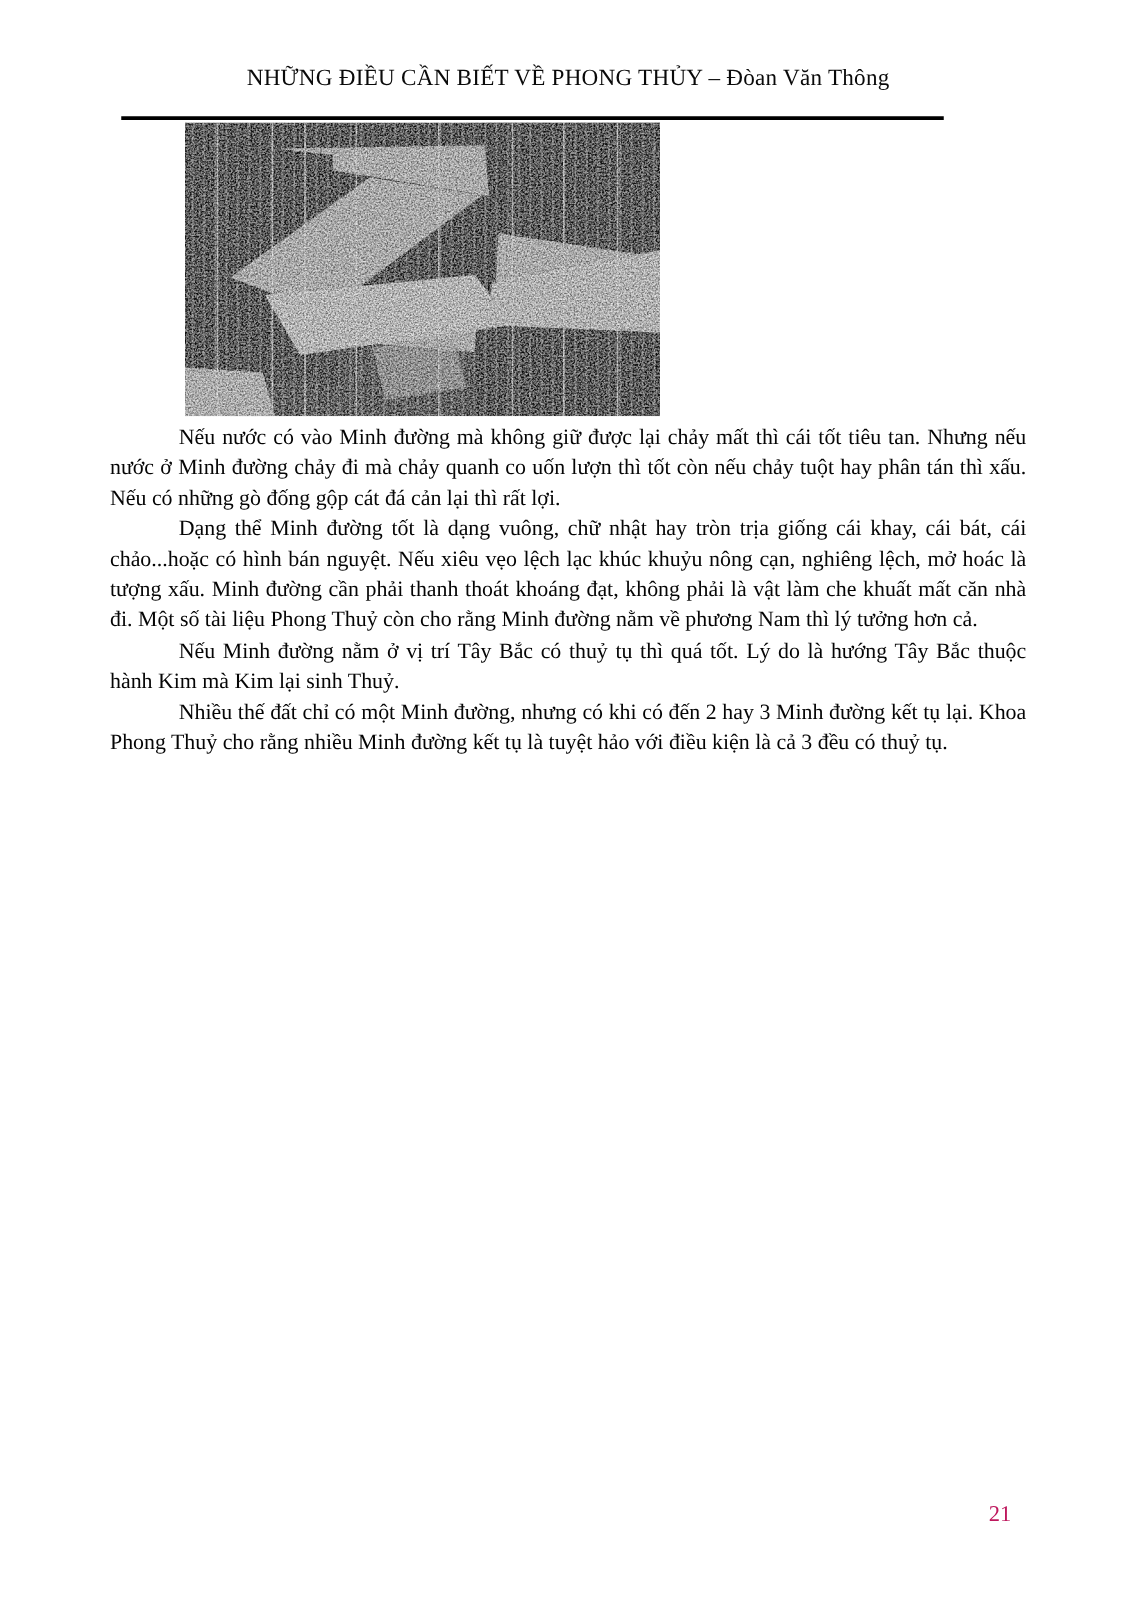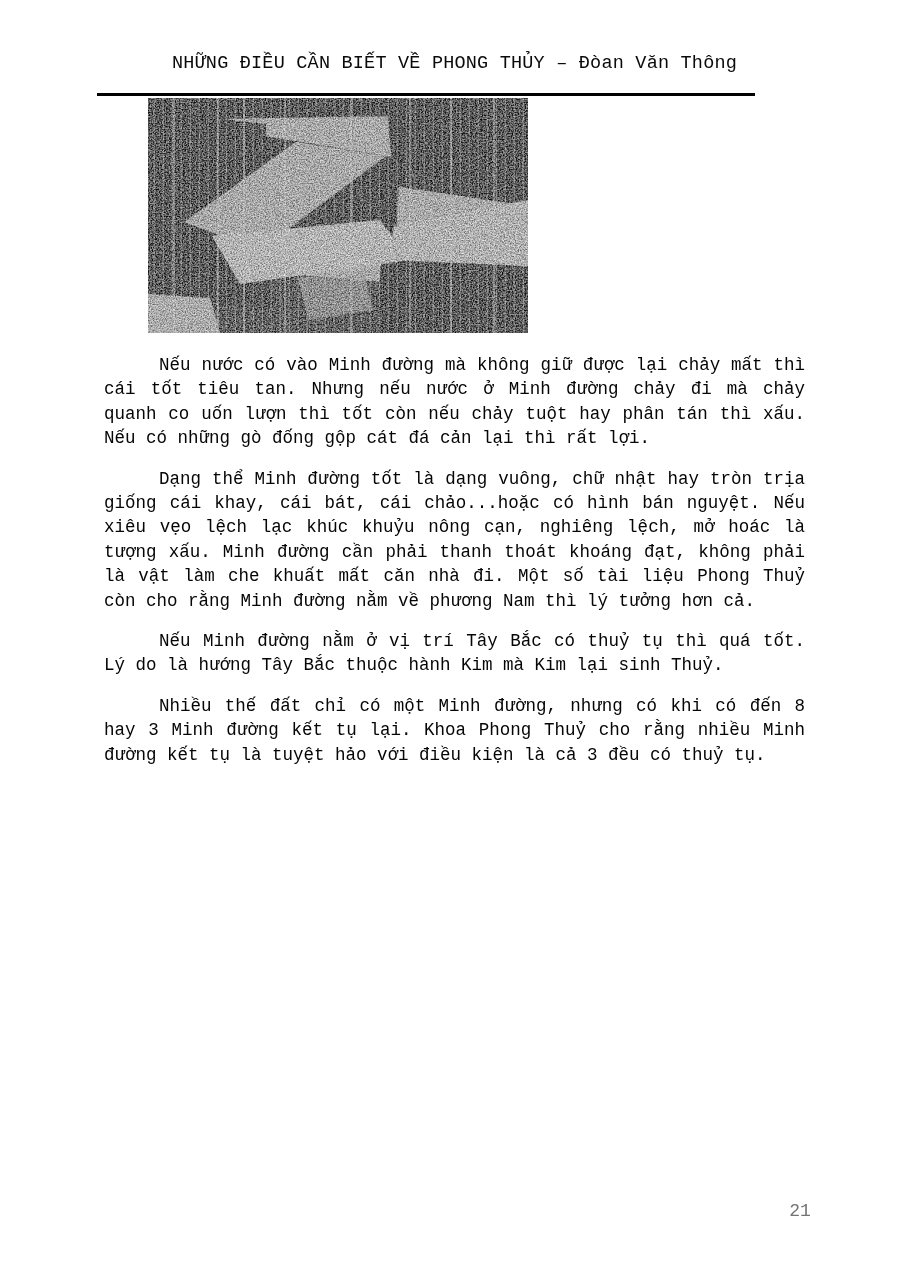--- a/index.html
+++ b/index.html
@@ -5,21 +5,20 @@
   * { margin: 0; padding: 0; box-sizing: border-box; }
   html, body { background: #ffffff; }
   body { font-family: "Liberation Serif", "DejaVu Serif", serif; color: #000; }
 
   .page {
     position: relative;
     width: 909px;
     height: 1286px;
     background: #ffffff;
     overflow: hidden;
-    font-family: Liberation Mono, monospace;
   }
 
   .header-title {
     position: absolute;
     top: 53px;
     left: 0;
     width: 100%;
     text-align: center;
     font-size: 18.5px;
     letter-spacing: 0.2px;
@@ -50,32 +49,32 @@
     position: absolute;
     left: 88px;
     top: 337px;
     width: 733px;
     font-size: 17.5px;
     line-height: 24.4px;
     text-align: justify;
     color: #050505;
   }
   .body-text p {
-    margin: 16px;
+    margin: 0;
     text-indent: 55px;
   }
 
   .page-number {
     position: absolute;
     top: 1201px;
     left: 778px;
     width: 44px;
     text-align: center;
     font-size: 18px;
-    color: #737373;
+    color: #be185d;
   }
 </style>
 </head>
 <body>
 
 <div class="page">
 
   <div class="header-title">NHỮNG ĐIỀU CẦN BIẾT VỀ PHONG THỦY – Đòan Văn Thông</div>
 
   <div class="header-rule"></div>
@@ -126,18 +125,18 @@
 
       <rect width="380" height="235" filter="url(#darkNoise)" opacity="0.5"></rect>
       <rect width="380" height="235" filter="url(#lightNoise)" opacity="0.55"></rect>
     </svg>
   </figure>
 
   <main class="body-text">
     <p>Nếu nước có vào Minh đường mà không giữ  được lại chảy mất thì cái tốt tiêu tan. Nhưng nếu nước ở Minh đường chảy đi mà chảy quanh co uốn lượn thì tốt còn nếu chảy tuột hay phân tán thì xấu. Nếu có những gò đống gộp cát đá cản lại thì rất lợi.</p>
     <p>Dạng thể Minh đường tốt là dạng vuông, chữ nhật hay tròn trịa giống cái khay, cái bát, cái chảo...hoặc có hình bán nguyệt. Nếu xiêu vẹo lệch lạc khúc khuỷu nông cạn, nghiêng lệch, mở hoác là tượng xấu. Minh đường cần phải thanh thoát khoáng đạt, không phải là vật làm che khuất mất căn nhà  đi. Một số tài liệu Phong Thuỷ còn cho rằng Minh đường nằm về phương Nam thì lý tưởng hơn cả.</p>
     <p>Nếu Minh đường nằm ở vị trí Tây Bắc có thuỷ tụ thì quá tốt. Lý do là hướng Tây Bắc thuộc hành Kim mà Kim lại sinh Thuỷ.</p>
-    <p>Nhiều thế đất chỉ có một Minh đường, nhưng có khi có đến 8 hay 3 Minh đường kết tụ lại. Khoa Phong Thuỷ cho rằng nhiều Minh đường kết tụ là tuyệt hảo với điều kiện là cả 3 đều có thuỷ tụ.</p>
+    <p>Nhiều thế đất chỉ có một Minh đường, nhưng có khi có đến 2 hay 3 Minh đường kết tụ lại. Khoa Phong Thuỷ cho rằng nhiều Minh đường kết tụ là tuyệt hảo với điều kiện là cả 3 đều có thuỷ tụ.</p>
   </main>
 
   <div class="page-number">21</div>
 
 </div>
 
 </body></html>

